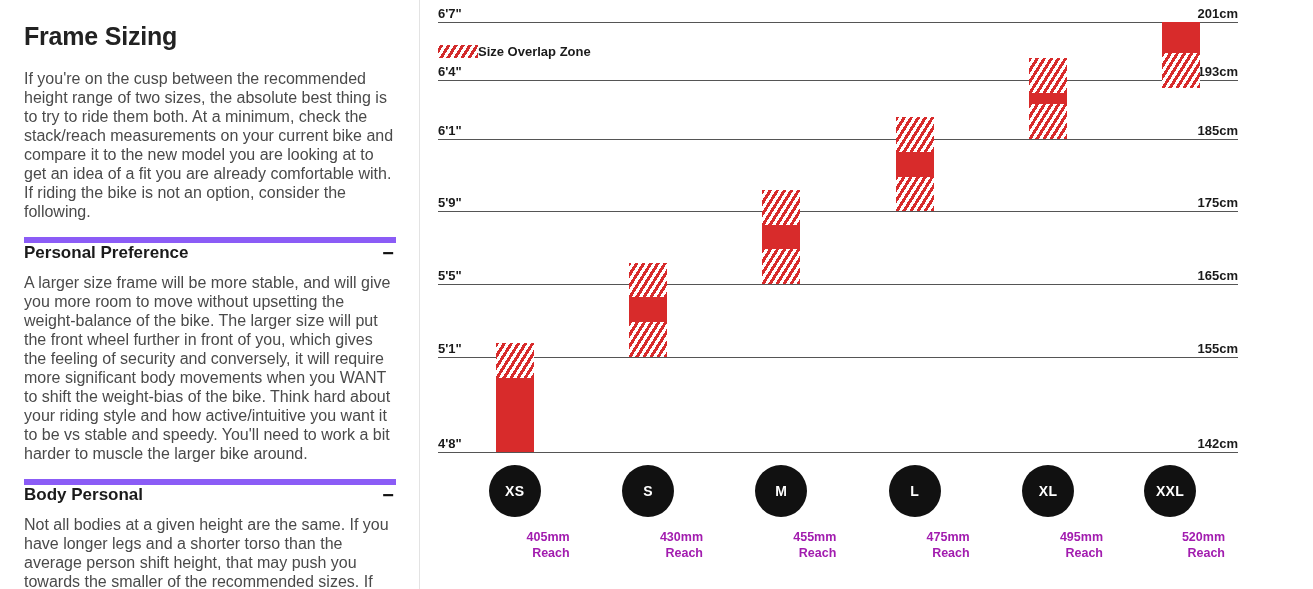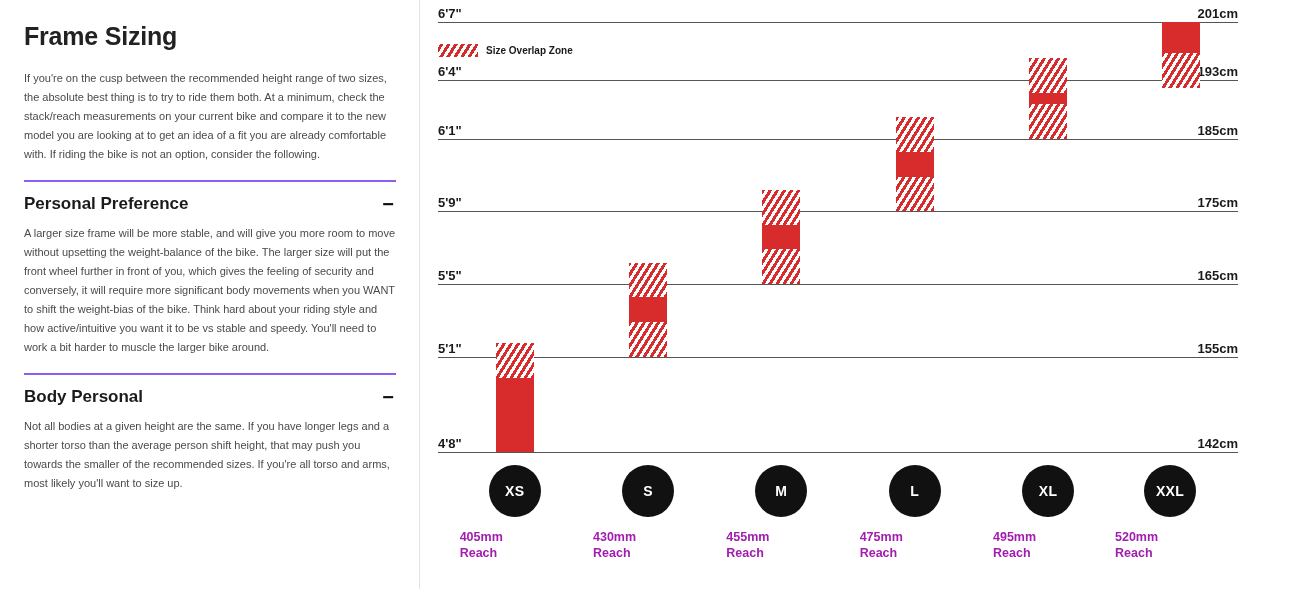--- a/index.html
+++ b/index.html
@@ -31,30 +31,29 @@
     background: #e3e3e3;
   }
   h1.page-title {
     font-size: 25px;
     font-weight: bold;
     color: #222222;
     margin: 4px 0 18px 0;
     letter-spacing: -0.2px;
   }
   p.body-text {
-    font-size: 11px;
+    font-size: 16px;
     line-height: 19px;
     color: #4a4a4a;
     margin: 0 0 16px 0;
     max-width: 440px;
   }
   .section {
-    border-top: 2px solid #8b5cf6;
+    border-top: 6px solid #8b5cf6;
     margin-top: 6px;
-    padding-top: 12px;
   }
   .section-header {
     display: flex;
     align-items: center;
     justify-content: space-between;
     margin-bottom: 10px;
     max-width: 440px;
   }
   .section-header h2 {
     font-size: 17px;
@@ -101,22 +100,21 @@
   }
   .grid-label-left { left: 0; }
   .grid-label-right { right: 0; }
 
   .legend {
     position: absolute;
     left: 0;
     top: 22px;
     display: flex;
     align-items: center;
-    gap: 8px;
-    font-size: 10px;
+    font-size: 13px;
     font-weight: bold;
     color: #1a1a1a;
   }
   .legend-swatch {
     width: 40px;
     height: 13px;
     background: repeating-linear-gradient(
       -58deg,
       #d32b2b 0px, #d32b2b 3px,
       #ffffff 3px, #ffffff 6px
@@ -145,21 +143,21 @@
   .sizes-row {
     position: absolute;
     left: 18px;
     top: 465px;
     width: 800px;
     height: 110px;
   }
   .size-item {
     position: absolute;
     width: 110px;
-    text-align: left;
+    text-align: right;
     transform: translateX(-55px);
   }
   .size-circle {
     width: 52px; height: 52px;
     border-radius: 50%;
     background: #111111;
     color: #ffffff;
     font-size: 14px;
     font-weight: bold;
     display: flex;

